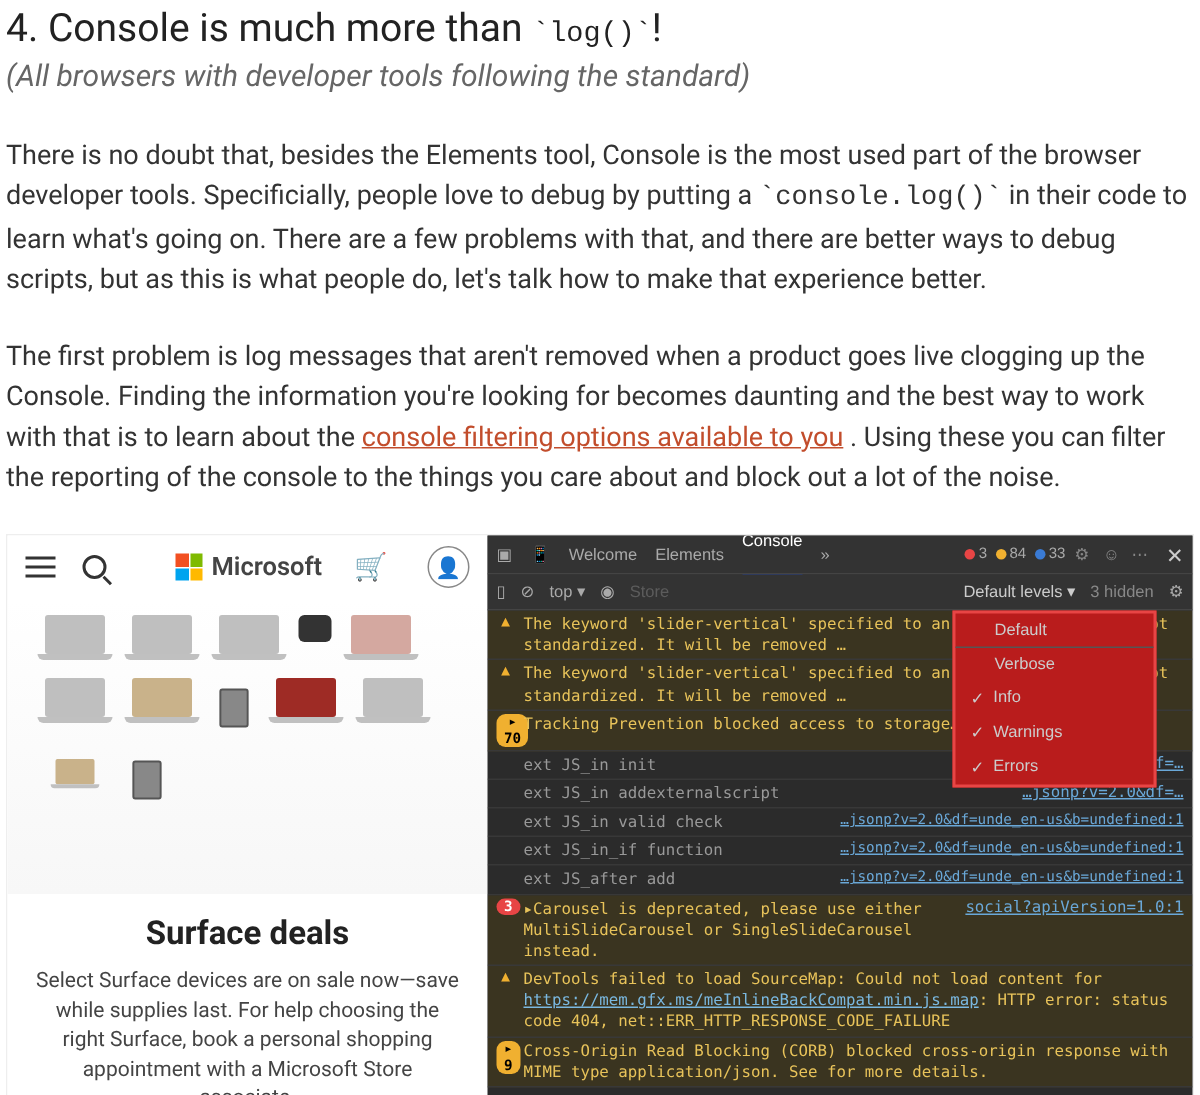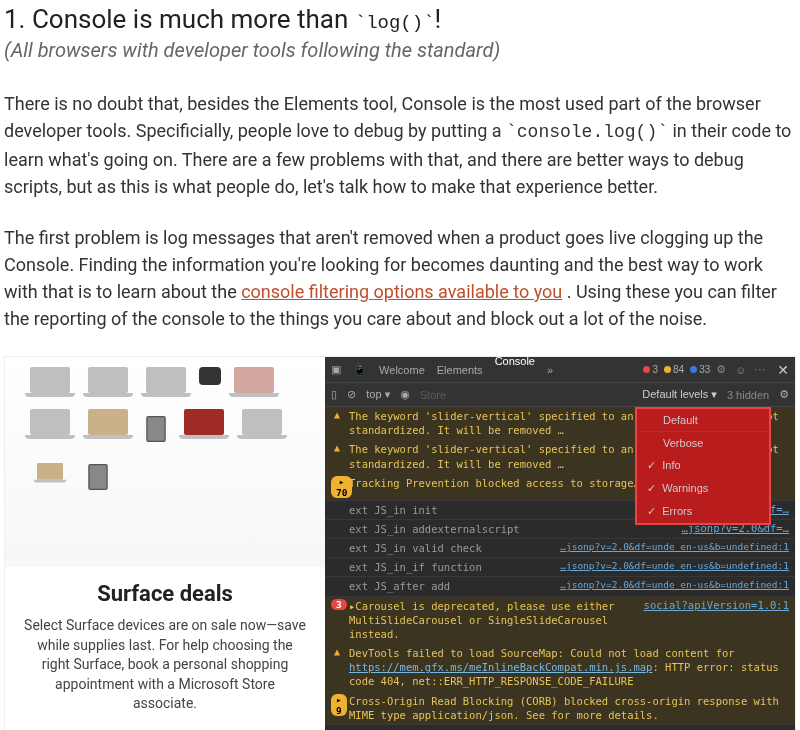--- a/index.html
+++ b/index.html
@@ -177,35 +177,54 @@
     .info-badge.red { background:#e84545; color:#fff; }
     .verbose { color: #999; }
     .err .msg a, .warn .msg a { color: #7ab8e0; text-decoration: underline; }
     .plain { color: #ccc; }
   </style>
 </head>
 <body>
 
 <div class="article">
   <h2>
-    <span>1. Console is much more than </span><code>`log()`</code><span>!</span>
+    <span>4. Console is much more than </span><code>`log()`</code><span>!</span>
   </h2>
   <div class="subtitle">(All browsers with developer tools following the standard)</div>
 
   <p class="para">
     <span>There is no doubt that, besides the Elements tool, Console is the most used part of the browser developer tools. Specificially, people love to debug by putting a </span><code>`console.log()`</code><span> in their code to learn what's going on. There are a few problems with that, and there are better ways to debug scripts, but as this is what people do, let's talk how to make that experience better.</span>
   </p>
 
   <p class="para">
     <span>The first problem is log messages that aren't removed when a product goes live clogging up the Console. Finding the information you're looking for becomes daunting and the best way to work with that is to learn about the </span><a href="#" class="content-link">console filtering options available to you</a><span> . Using these you can filter the reporting of the console to the things you care about and block out a lot of the noise.</span>
   </p>
 
   <div class="shot">
 
     <div class="shot-left">
+      <div class="ms-topbar">
+        <div class="hamburger">
+            <span></span>
+            <span></span>
+            <span></span>
+          </div>
+        <div class="search-ico"></div>
+        <div class="ms-logo">
+          <div class="ms-sq">
+              <div></div>
+              <div></div>
+              <div></div>
+              <div></div>
+            </div>
+          <span class="ms-logo-text">Microsoft</span>
+        </div>
+        <div class="cart-ico">🛒</div>
+        <div class="user-ico">👤</div>
+      </div>
       <div class="products">
         <div class="laptop l-silver">
             <div class="screen"></div>
             <div class="base"></div>
           </div>
         <div class="laptop l-silver">
             <div class="screen"></div>
             <div class="base"></div>
           </div>
         <div class="laptop l-silver">

